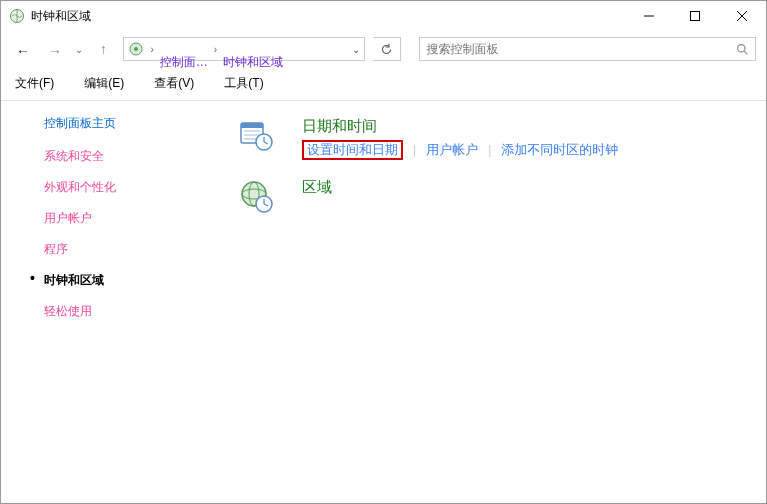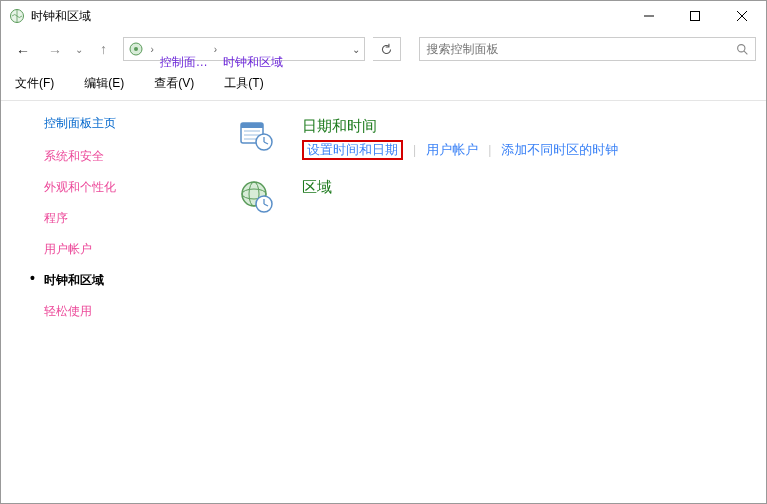--- a/index.html
+++ b/index.html
@@ -127,22 +127,22 @@
   <span>查看(V)</span>
   <span>工具(T)</span>
 </div>
 <div class="divider-h"></div>
 
 <div class="body">
   <div class="sidebar">
     <a class="home">控制面板主页</a>
     <a class="cat">系统和安全</a>
     <a class="cat">外观和个性化</a>
+    <a class="cat">用户帐户</a>
     <a class="cat">程序</a>
-    <a class="cat">用户帐户</a>
     <a class="cat active">时钟和区域</a>
     <a class="cat">轻松使用</a>
   </div>
 
   <div class="content">
 
     <div class="section">
       <span class="sec-icon">
         <svg viewBox="0 0 36 36" width="36" height="36">
           <rect x="3" y="6" width="22" height="20" rx="2" fill="#fff" stroke="#5a8fc8" stroke-width="1.5"></rect>

